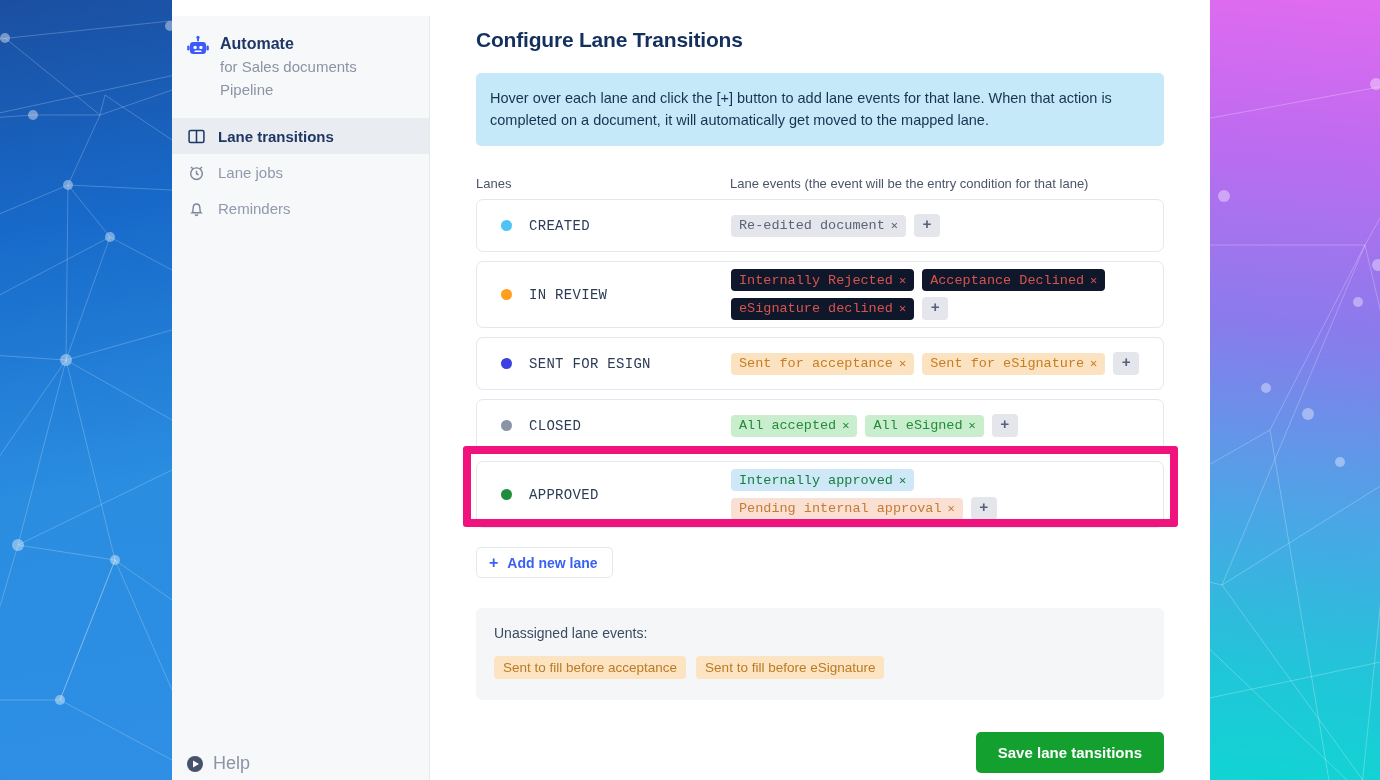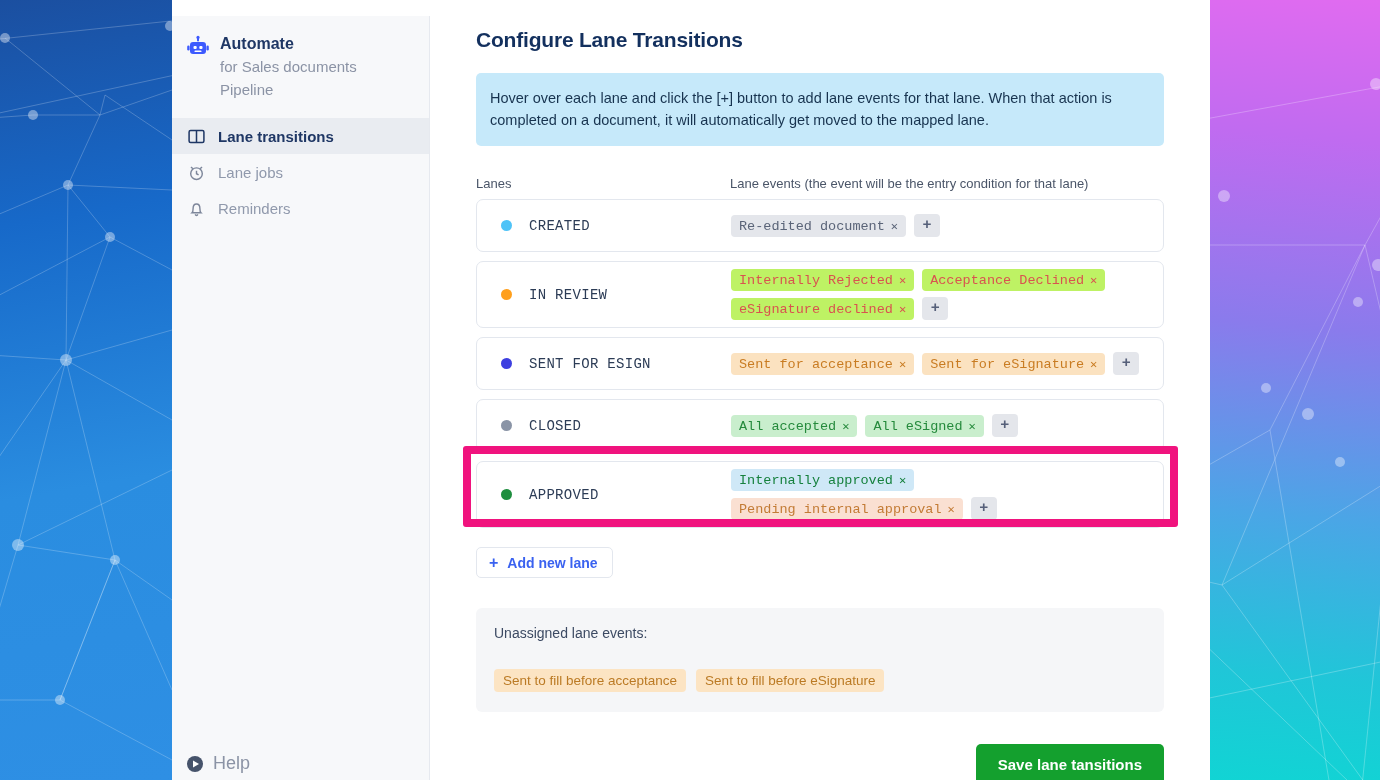--- a/index.html
+++ b/index.html
@@ -122,38 +122,38 @@
     display: flex; align-items: center;
     padding-left: 24px;
   }
   .dot { width: 11px; height: 11px; border-radius: 50%; flex: 0 0 11px; }
   .lane-label {
     margin-left: 17px;
     font-size: 14px; color: #2c3c56; letter-spacing: 0.3px;
   }
   .events {
     flex: 1;
-    display: flex; flex-wrap: wrap; align-items: flex-end;
+    display: flex; flex-wrap: wrap; align-items: center;
     gap: 6px 8px;
   }
   .tag {
     display: inline-flex; align-items: center;
     height: 22px;
     padding: 0 8px;
     border-radius: 4px;
     font-size: 13.5px;
     white-space: nowrap;
   }
   .tag .x {
     margin-left: 6px;
     font-size: 12px; font-weight: bold;
     cursor: pointer;
   }
   .tag-grey   { background: #e4e6eb; color: #5a6478; }
-  .tag-red    { background: #bef264; color: #d9534f; }
+  .tag-red    { background: #0f172a; color: #d9534f; }
   .tag-orange { background: #fbe2c0; color: #c97c22; }
   .tag-green  { background: #c9eecd; color: #258a3c; }
   .tag-blue   { background: #cfe8f7; color: #15803d; }
   .tag-peach  { background: #fae0d2; color: #c37b35; }
   .tag-plain-orange { background: #fce4c3; color: #bb7a24; }
   .plus-btn {
     display: inline-flex; align-items: center; justify-content: center;
     width: 26px; height: 23px;
     background: #e4e6eb;
     border-radius: 4px;
@@ -185,21 +185,21 @@
   .add-lane .pl { font-size: 16px; margin-right: 9px; font-weight: bold; }
 
   .unassigned {
     margin-top: 30px;
     background: #f5f6f8;
     border-radius: 6px;
     padding: 17px 18px 20px 18px;
     min-height: 92px;
   }
   .unassigned-title { font-size: 14px; color: #3c4a63; }
-  .unassigned-tags { display: flex; gap: 10px; margin-top: 28px; align-items: center; }
+  .unassigned-tags { display: flex; gap: 10px; margin-top: 15px; align-items: center; }
   .unassigned-tags .tag { height: 23px; padding: 0 9px; font-size: 13.5px; }
 
   .footer { display: flex; justify-content: flex-end; margin-top: 32px; }
   .save-btn {
     background: #14a02e;
     color: #ffffff;
     font-size: 15px; font-weight: bold;
     border: none; border-radius: 5px;
     height: 41px; padding: 0 22px;
     cursor: pointer;

